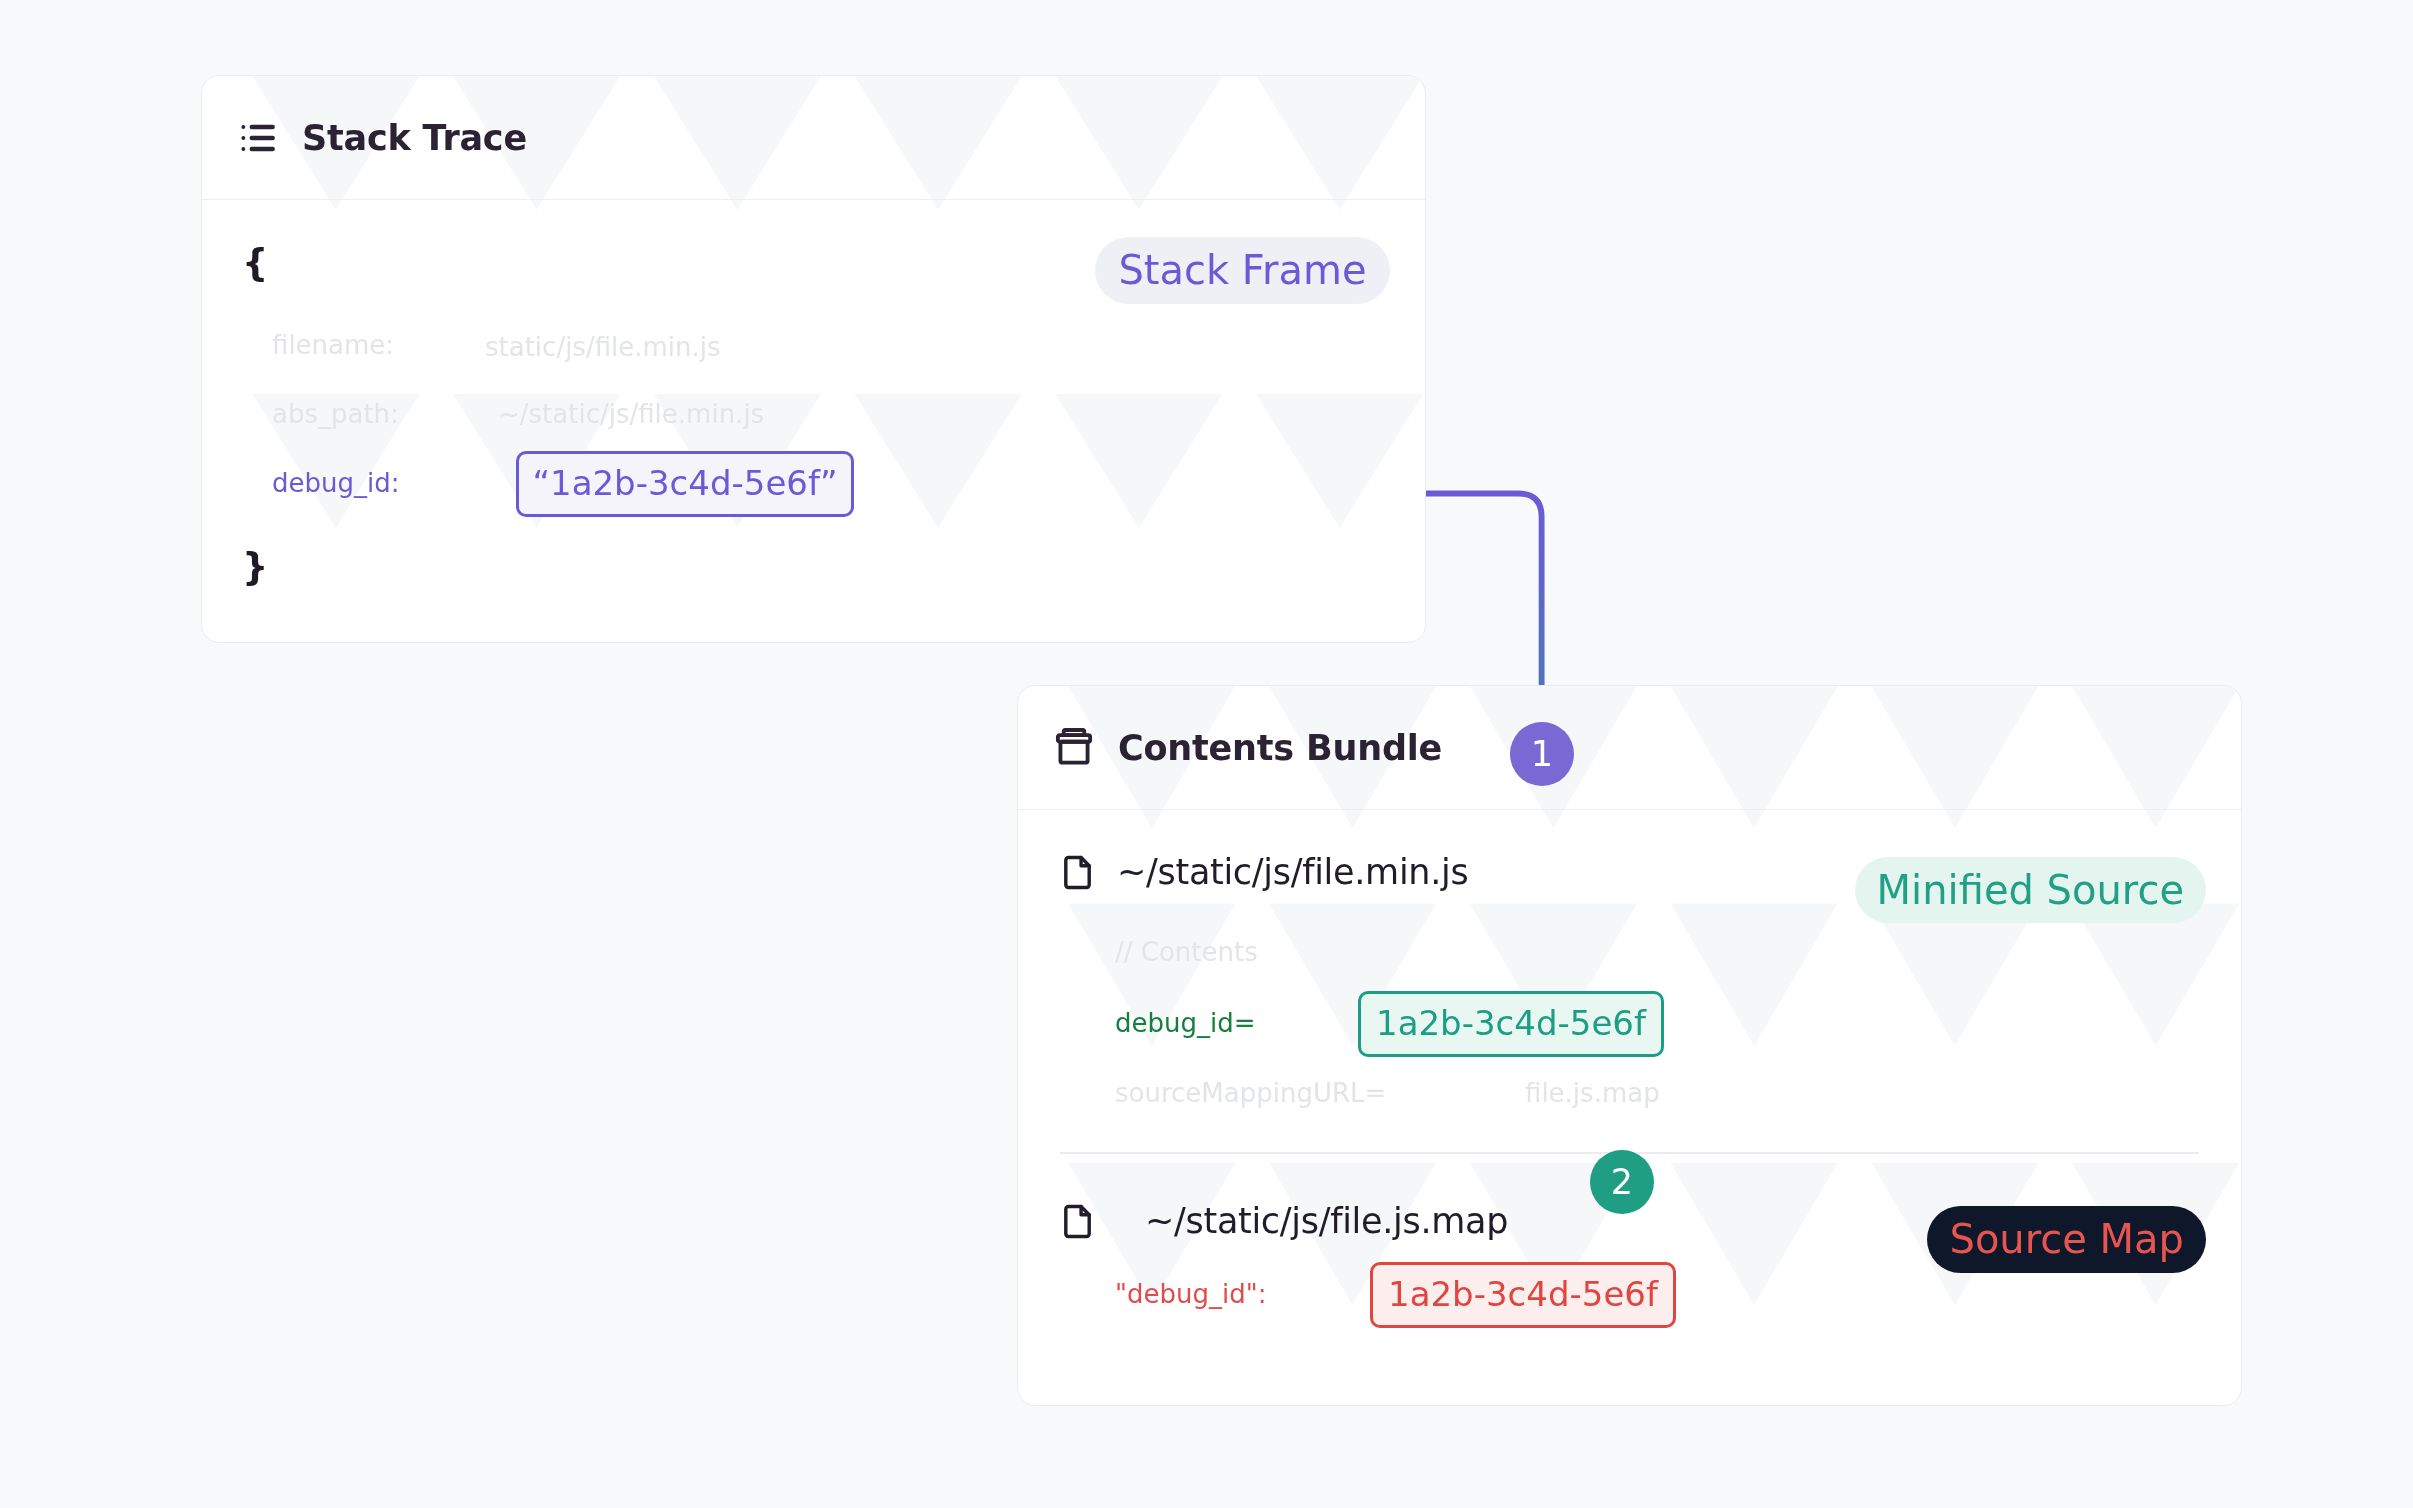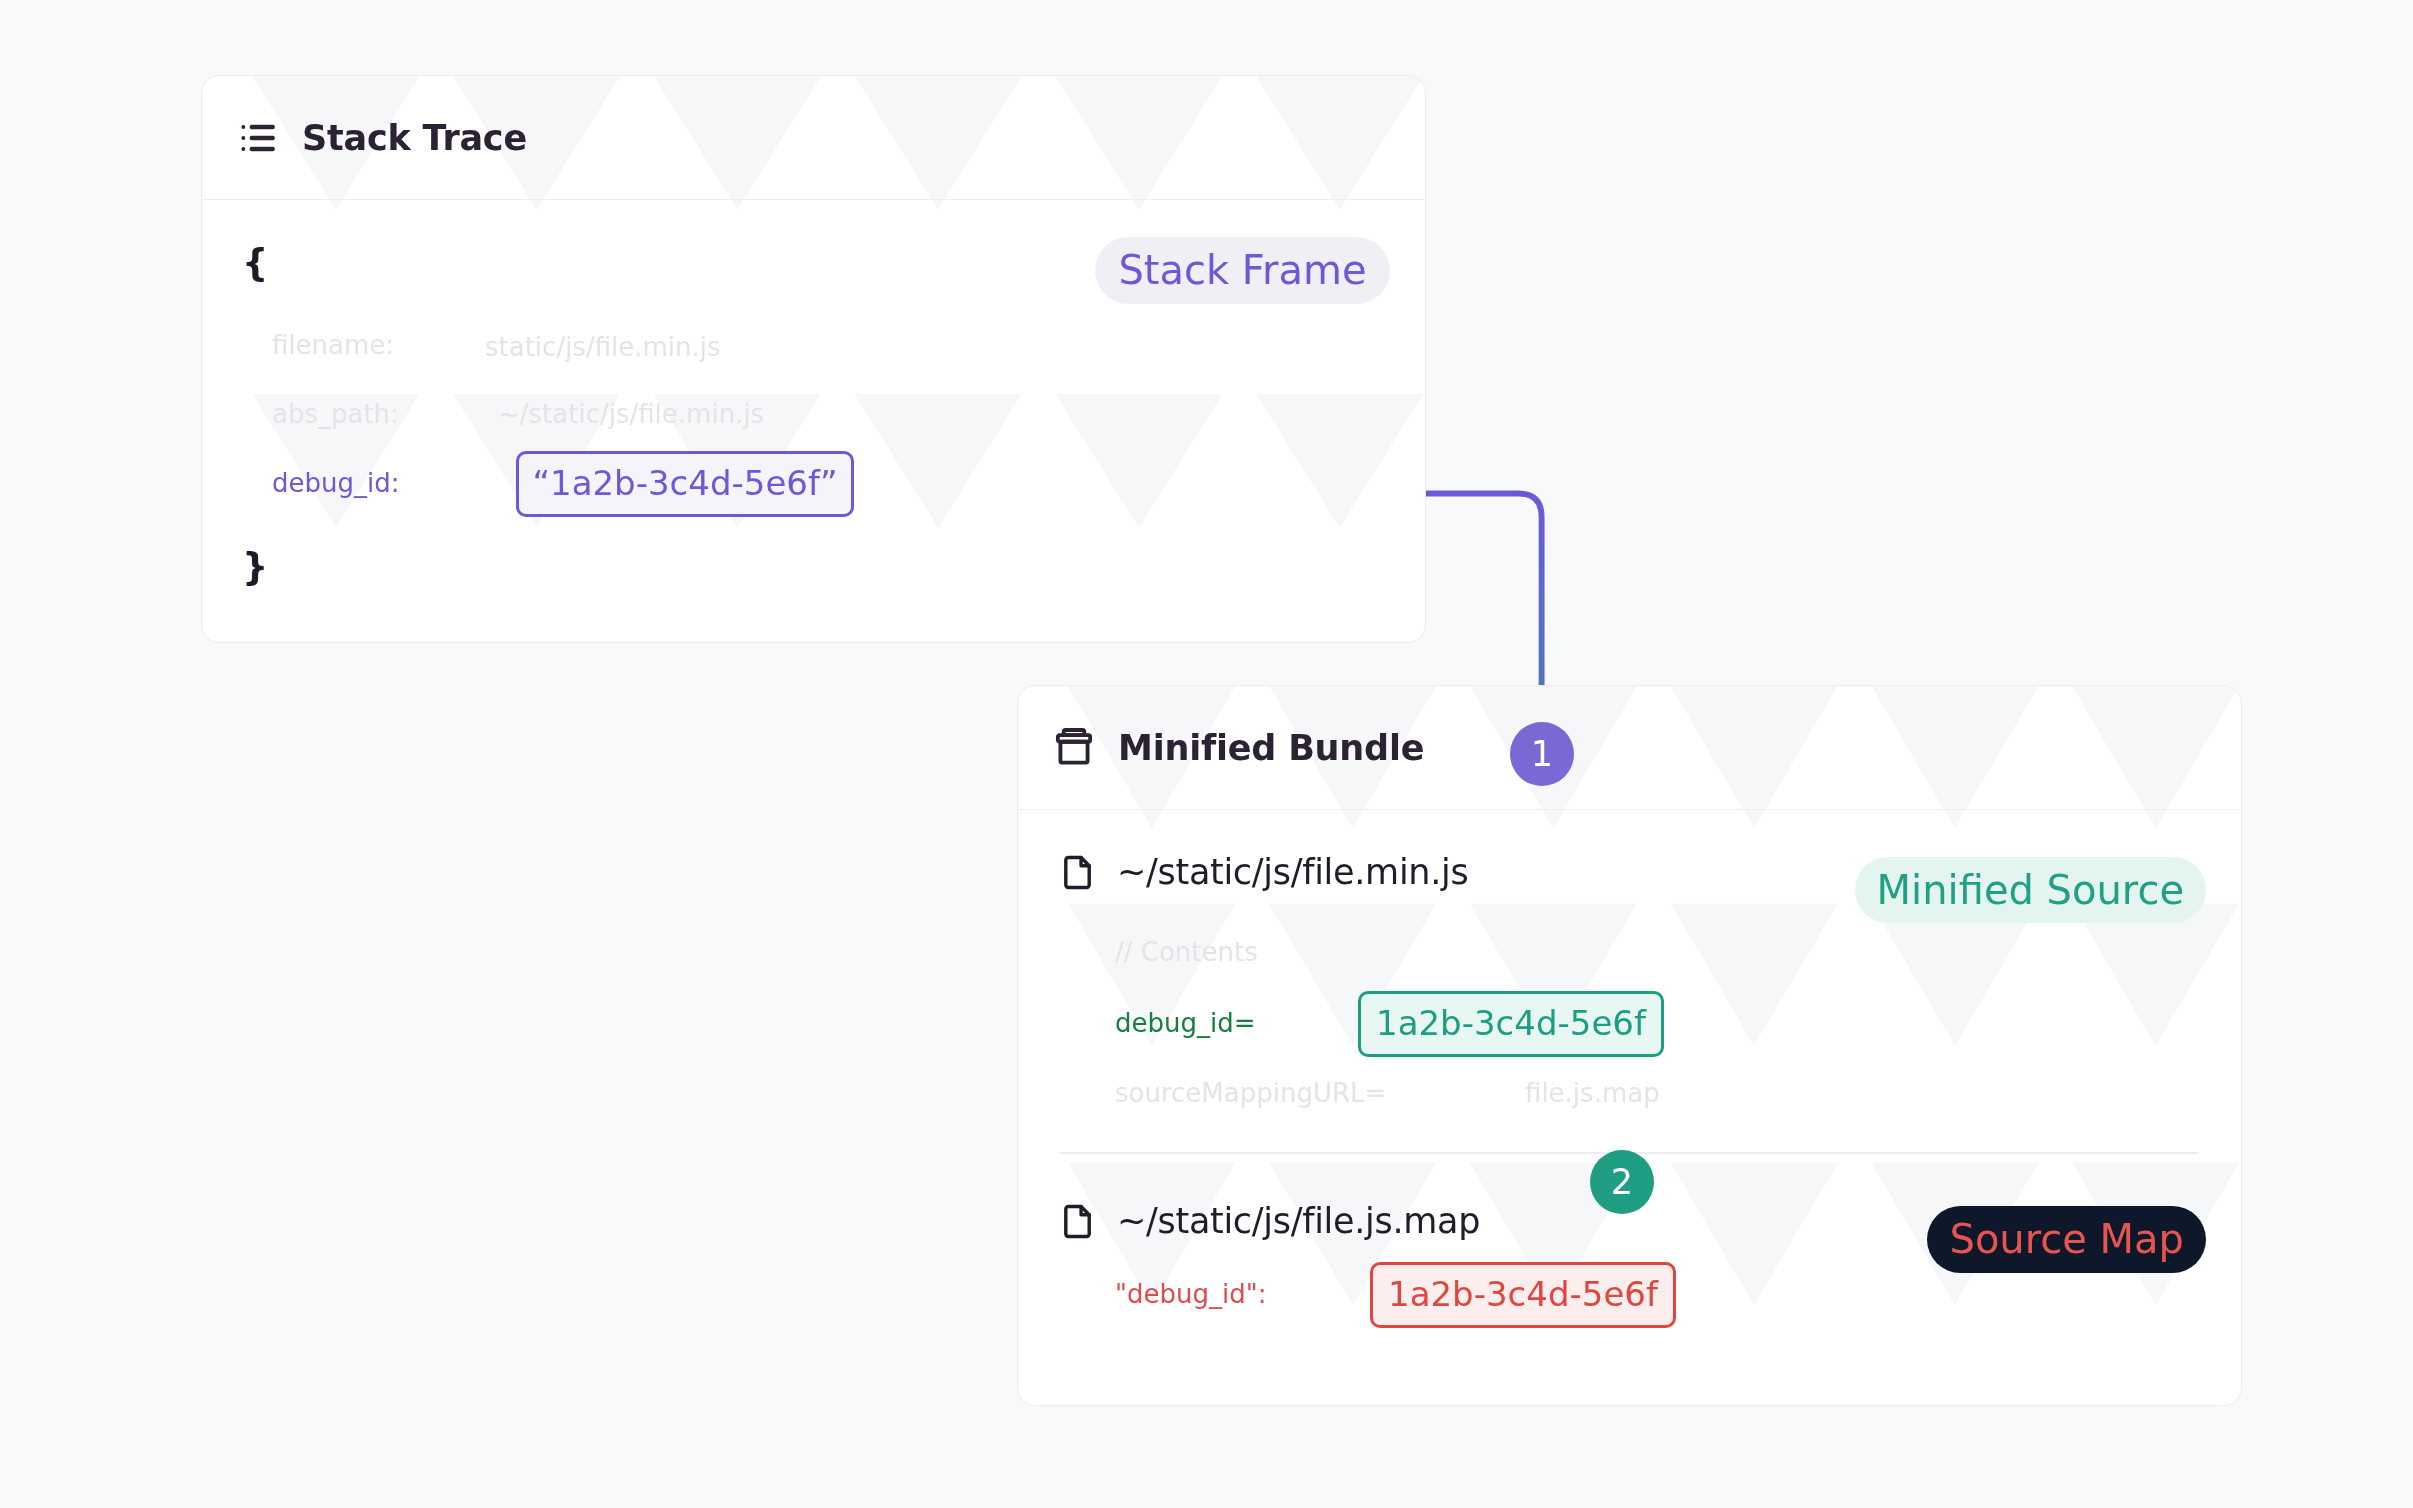--- a/index.html
+++ b/index.html
@@ -331,21 +331,21 @@
     </svg>
 
     <div class="card-head">
       <span class="head-icon">
         <svg width="44" height="44" viewBox="0 0 24 24" fill="none" stroke="#2b2233" stroke-width="2.1" stroke-linejoin="round" stroke-linecap="round">
           <rect x="4.6" y="8.6" width="14.8" height="11.4" rx="1.1"></rect>
           <rect x="3.2" y="5.0" width="17.6" height="3.6" rx="1.0"></rect>
           <rect x="6.4" y="2.2" width="11.2" height="2.8" rx="0.9"></rect>
         </svg>
       </span>
-      <span class="card-title">Minified Bundle</span>
+      <span class="card-title">Contents Bundle</span>
     </div>
 
     <div class="card-body">
 
       <div class="file-row" style="left:40px; top:42px;">
         <span class="file-icon">
           <svg width="39" height="39" viewBox="0 0 24 24" fill="none" stroke="#211c29" stroke-width="2.1" stroke-linejoin="round" stroke-linecap="round">
             <path d="M14.2 2.8 H6.4 A1.6 1.6 0 0 0 4.8 4.4 V19.6 A1.6 1.6 0 0 0 6.4 21.2 H17.6 A1.6 1.6 0 0 0 19.2 19.6 V7.8 Z"></path>
             <path d="M14.2 2.8 V7.8 H19.2"></path>
           </svg>
@@ -358,21 +358,21 @@
       <span class="code-line faded-key" style="left:97px; top:129px;">// Contents</span>
 
       <span class="code-line teal-key" style="left:97px; top:200px;">debug_id=</span>
       <span class="value-box vb-teal" style="left:340px; top:181px;">1a2b-3c4d-5e6f</span>
 
       <span class="code-line faded-key" style="left:97px; top:270px;">sourceMappingURL=</span>
       <span class="code-line faded-val" style="left:507px; top:270px;">file.js.map</span>
 
       <div class="section-divider" style="top:342px;"></div>
 
-      <div class="file-row" style="left:40px; top:391px;">
+      <div class="file-row" style="left:40px; top:391px;gap:28px;">
         <span class="file-icon">
           <svg width="39" height="39" viewBox="0 0 24 24" fill="none" stroke="#211c29" stroke-width="2.1" stroke-linejoin="round" stroke-linecap="round">
             <path d="M14.2 2.8 H6.4 A1.6 1.6 0 0 0 4.8 4.4 V19.6 A1.6 1.6 0 0 0 6.4 21.2 H17.6 A1.6 1.6 0 0 0 19.2 19.6 V7.8 Z"></path>
             <path d="M14.2 2.8 V7.8 H19.2"></path>
           </svg>
         </span>
         <span class="file-name">~/static/js/file.js.map</span>
       </div>
 
       <span class="tag tag-sourcemap" style="right:35px; top:396px;">Source Map</span>

